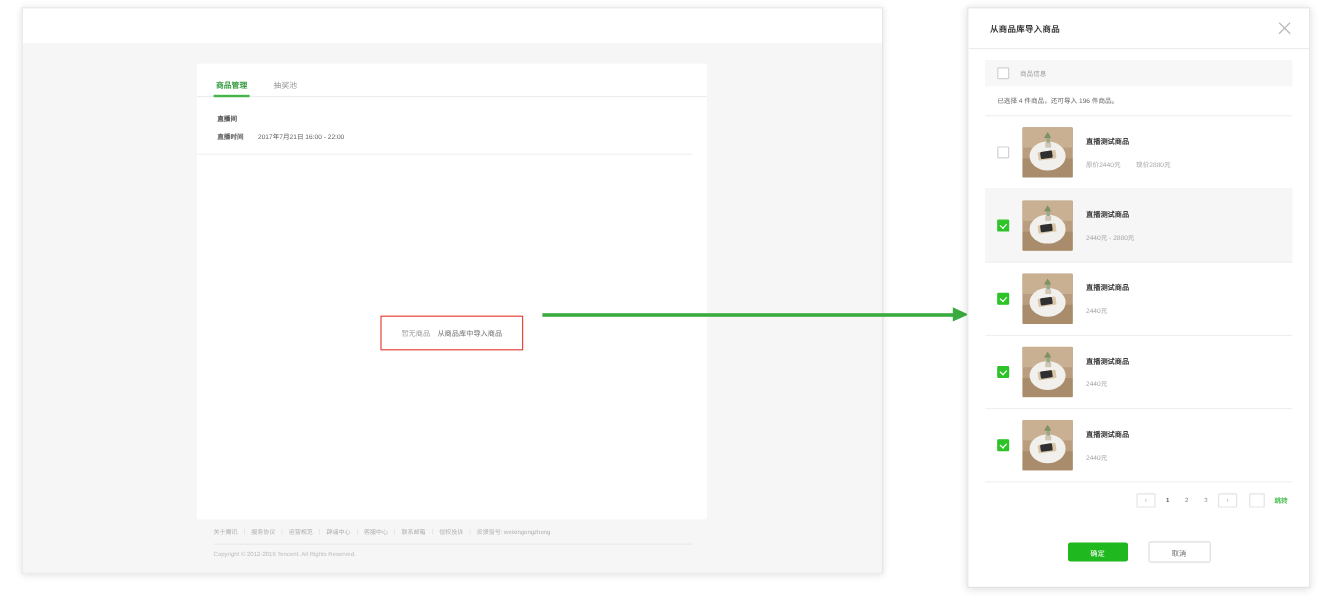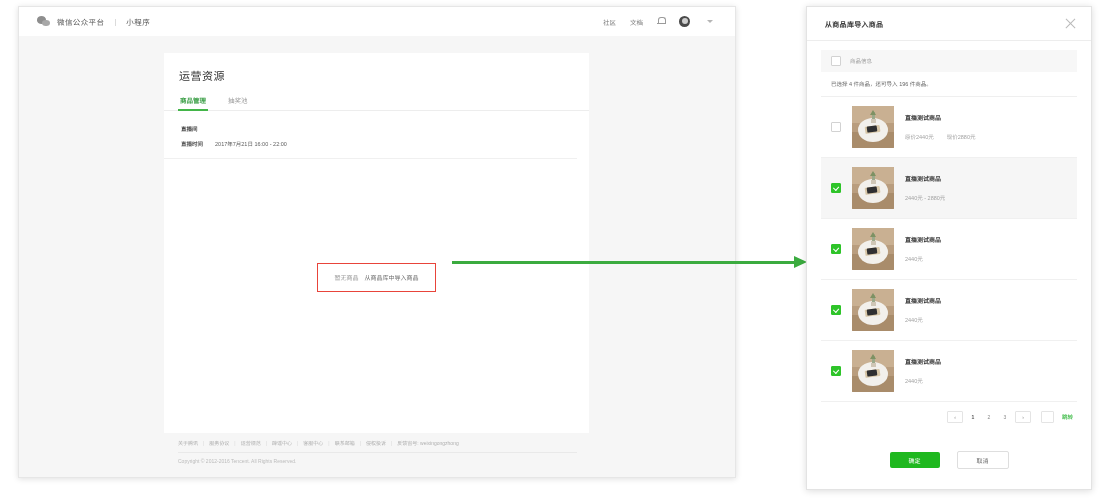--- a/index.html
+++ b/index.html
@@ -212,43 +212,24 @@
   .btn-primary{background:#1fb81f;color:#fff;}
   .btn-default{background:#fff;color:#666;border:1px solid #dedede;}
 </style>
 </head>
 <body>
 
 <div class="screen">
 
   <div class="browser">
 
-    <div class="mp-header">
-      <div class="brand">
-        <span class="wx-logo">
-          <span class="b1"></span>
-            <span class="b2"></span>
-        </span>
-        <span class="brand-text">微信公众平台</span>
-        <span class="brand-sep">|</span>
-        <span class="brand-text">小程序</span>
-      </div>
-      <div class="hdr-right">
-        <span class="hdr-link">社区</span>
-        <span class="hdr-link">文档</span>
-        <span class="bell"></span>
-        <span class="avatar"></span>
-        <span class="caret"></span>
-      </div>
-    </div>
 
     <div class="mp-body">
 
       <div class="content-card">
-        <div class="page-title">运营资源</div>
 
         <div class="tabs">
           <div class="tab active">商品管理</div>
           <div class="tab">抽奖池</div>
         </div>
 
         <div class="info-block">
           <div class="info-title">直播间</div>
           <div class="info-row">
             <span class="info-label">直播时间</span>

